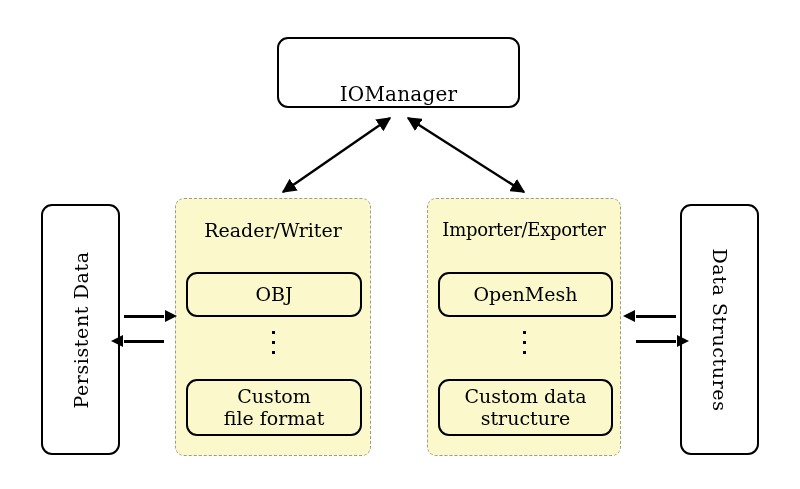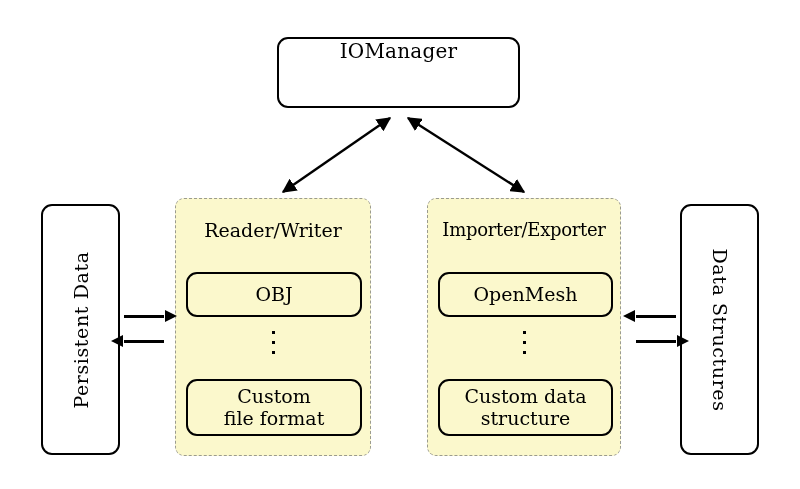--- a/index.html
+++ b/index.html
@@ -14,21 +14,21 @@
     position: relative;
     width: 800px;
     height: 489px;
     background: #ffffff;
     overflow: hidden;
   }
   .node {
     position: absolute;
     box-sizing: border-box;
     display: flex;
-    align-items: flex-start;
+    align-items: flex-end;
     justify-content: center;
     text-align: center;
     color: #000000;
   }
 
   
   #iomanager {
     left: 277px;
     top: 37px;
     width: 243px;

